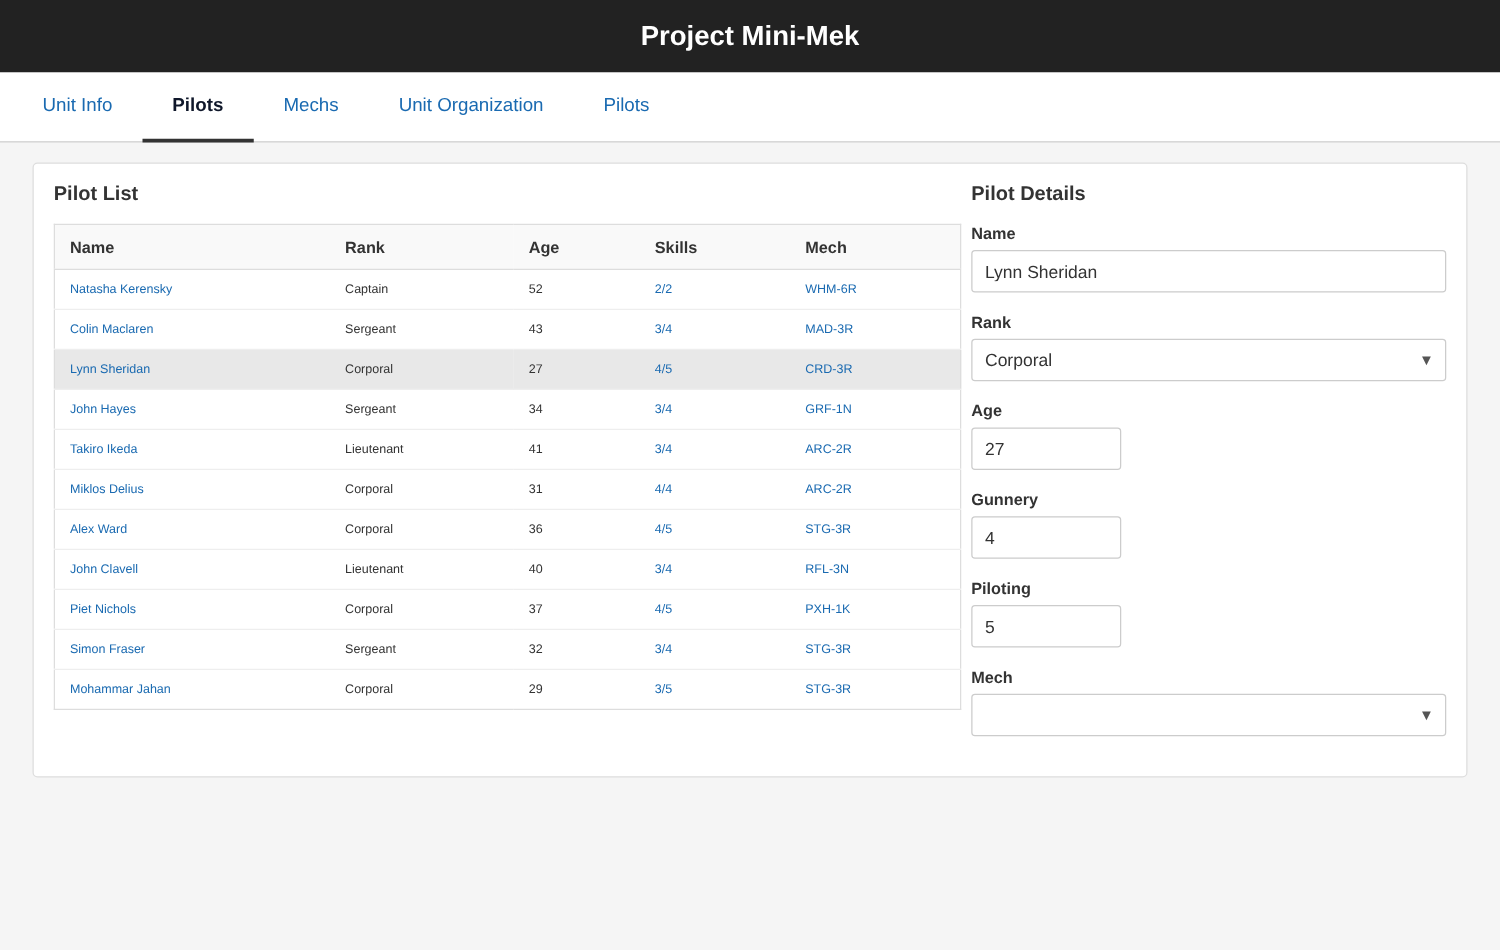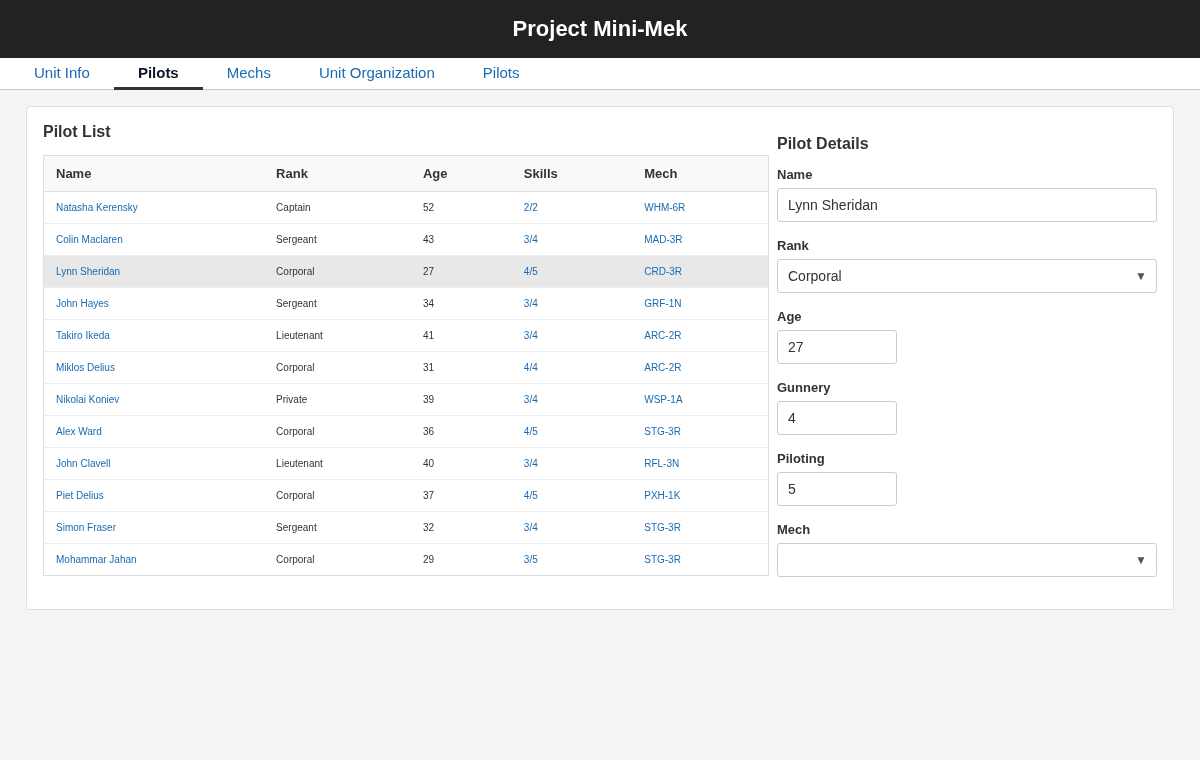--- a/index.html
+++ b/index.html
@@ -16,21 +16,21 @@
     }
 
     
     .tabs {
       display: flex;
       background: #fff;
       border-bottom: 1px solid #ccc;
       padding: 0 10px;
     }
     .tab {
-      padding: 6px 24px;
+      padding: 18px 24px;
       cursor: pointer;
       color: #1a6ab1;
       font-size: 15px;
       border-bottom: 3px solid transparent;
       margin-bottom: -1px;
     }
     .tab.active {
       color: #0f172a;
       font-weight: bold;
       border-bottom: 3px solid #333;
@@ -86,21 +86,20 @@
     .pilot-table tr:last-child td { border-bottom: none; }
     .pilot-table tr.selected { background: #e8e8e8; }
 
     .name-link { color: #1a6ab1; text-decoration: none; }
     .mech-link { color: #1a6ab1; text-decoration: none; }
 
     
     .pilot-details-section {
       width: 380px;
       flex-shrink: 0;
-      margin-top: 12px;
     }
     .detail-field { margin-bottom: 16px; }
     .field-label {
       font-size: 13px;
       font-weight: 600;
       color: #333;
       margin-bottom: 6px;
       display: block;
     }
     .field-input {
@@ -207,42 +206,35 @@
               <td><a class="mech-link" href="#">ARC-2R</a></td>
             </tr>
             <tr>
               <td><a class="name-link" href="#">Miklos Delius</a></td>
               <td>Corporal</td>
               <td>31</td>
               <td><a class="name-link" href="#">4/4</a></td>
               <td><a class="mech-link" href="#">ARC-2R</a></td>
             </tr>
             <tr>
-              <td><a class="name-link" href="#">Nikolai Koniev</a></td>
-              <td>Private</td>
-              <td>39</td>
-              <td><a class="name-link" href="#">3/4</a></td>
-              <td><a class="mech-link" href="#">WSP-1A</a></td>
-            </tr>
-            <tr>
               <td><a class="name-link" href="#">Alex Ward</a></td>
               <td>Corporal</td>
               <td>36</td>
               <td><a class="name-link" href="#">4/5</a></td>
               <td><a class="mech-link" href="#">STG-3R</a></td>
             </tr>
             <tr>
               <td><a class="name-link" href="#">John Clavell</a></td>
               <td>Lieutenant</td>
               <td>40</td>
               <td><a class="name-link" href="#">3/4</a></td>
               <td><a class="mech-link" href="#">RFL-3N</a></td>
             </tr>
             <tr>
-              <td><a class="name-link" href="#">Piet Delius</a></td>
+              <td><a class="name-link" href="#">Piet Nichols</a></td>
               <td>Corporal</td>
               <td>37</td>
               <td><a class="name-link" href="#">4/5</a></td>
               <td><a class="mech-link" href="#">PXH-1K</a></td>
             </tr>
             <tr>
               <td><a class="name-link" href="#">Simon Fraser</a></td>
               <td>Sergeant</td>
               <td>32</td>
               <td><a class="name-link" href="#">3/4</a></td>

